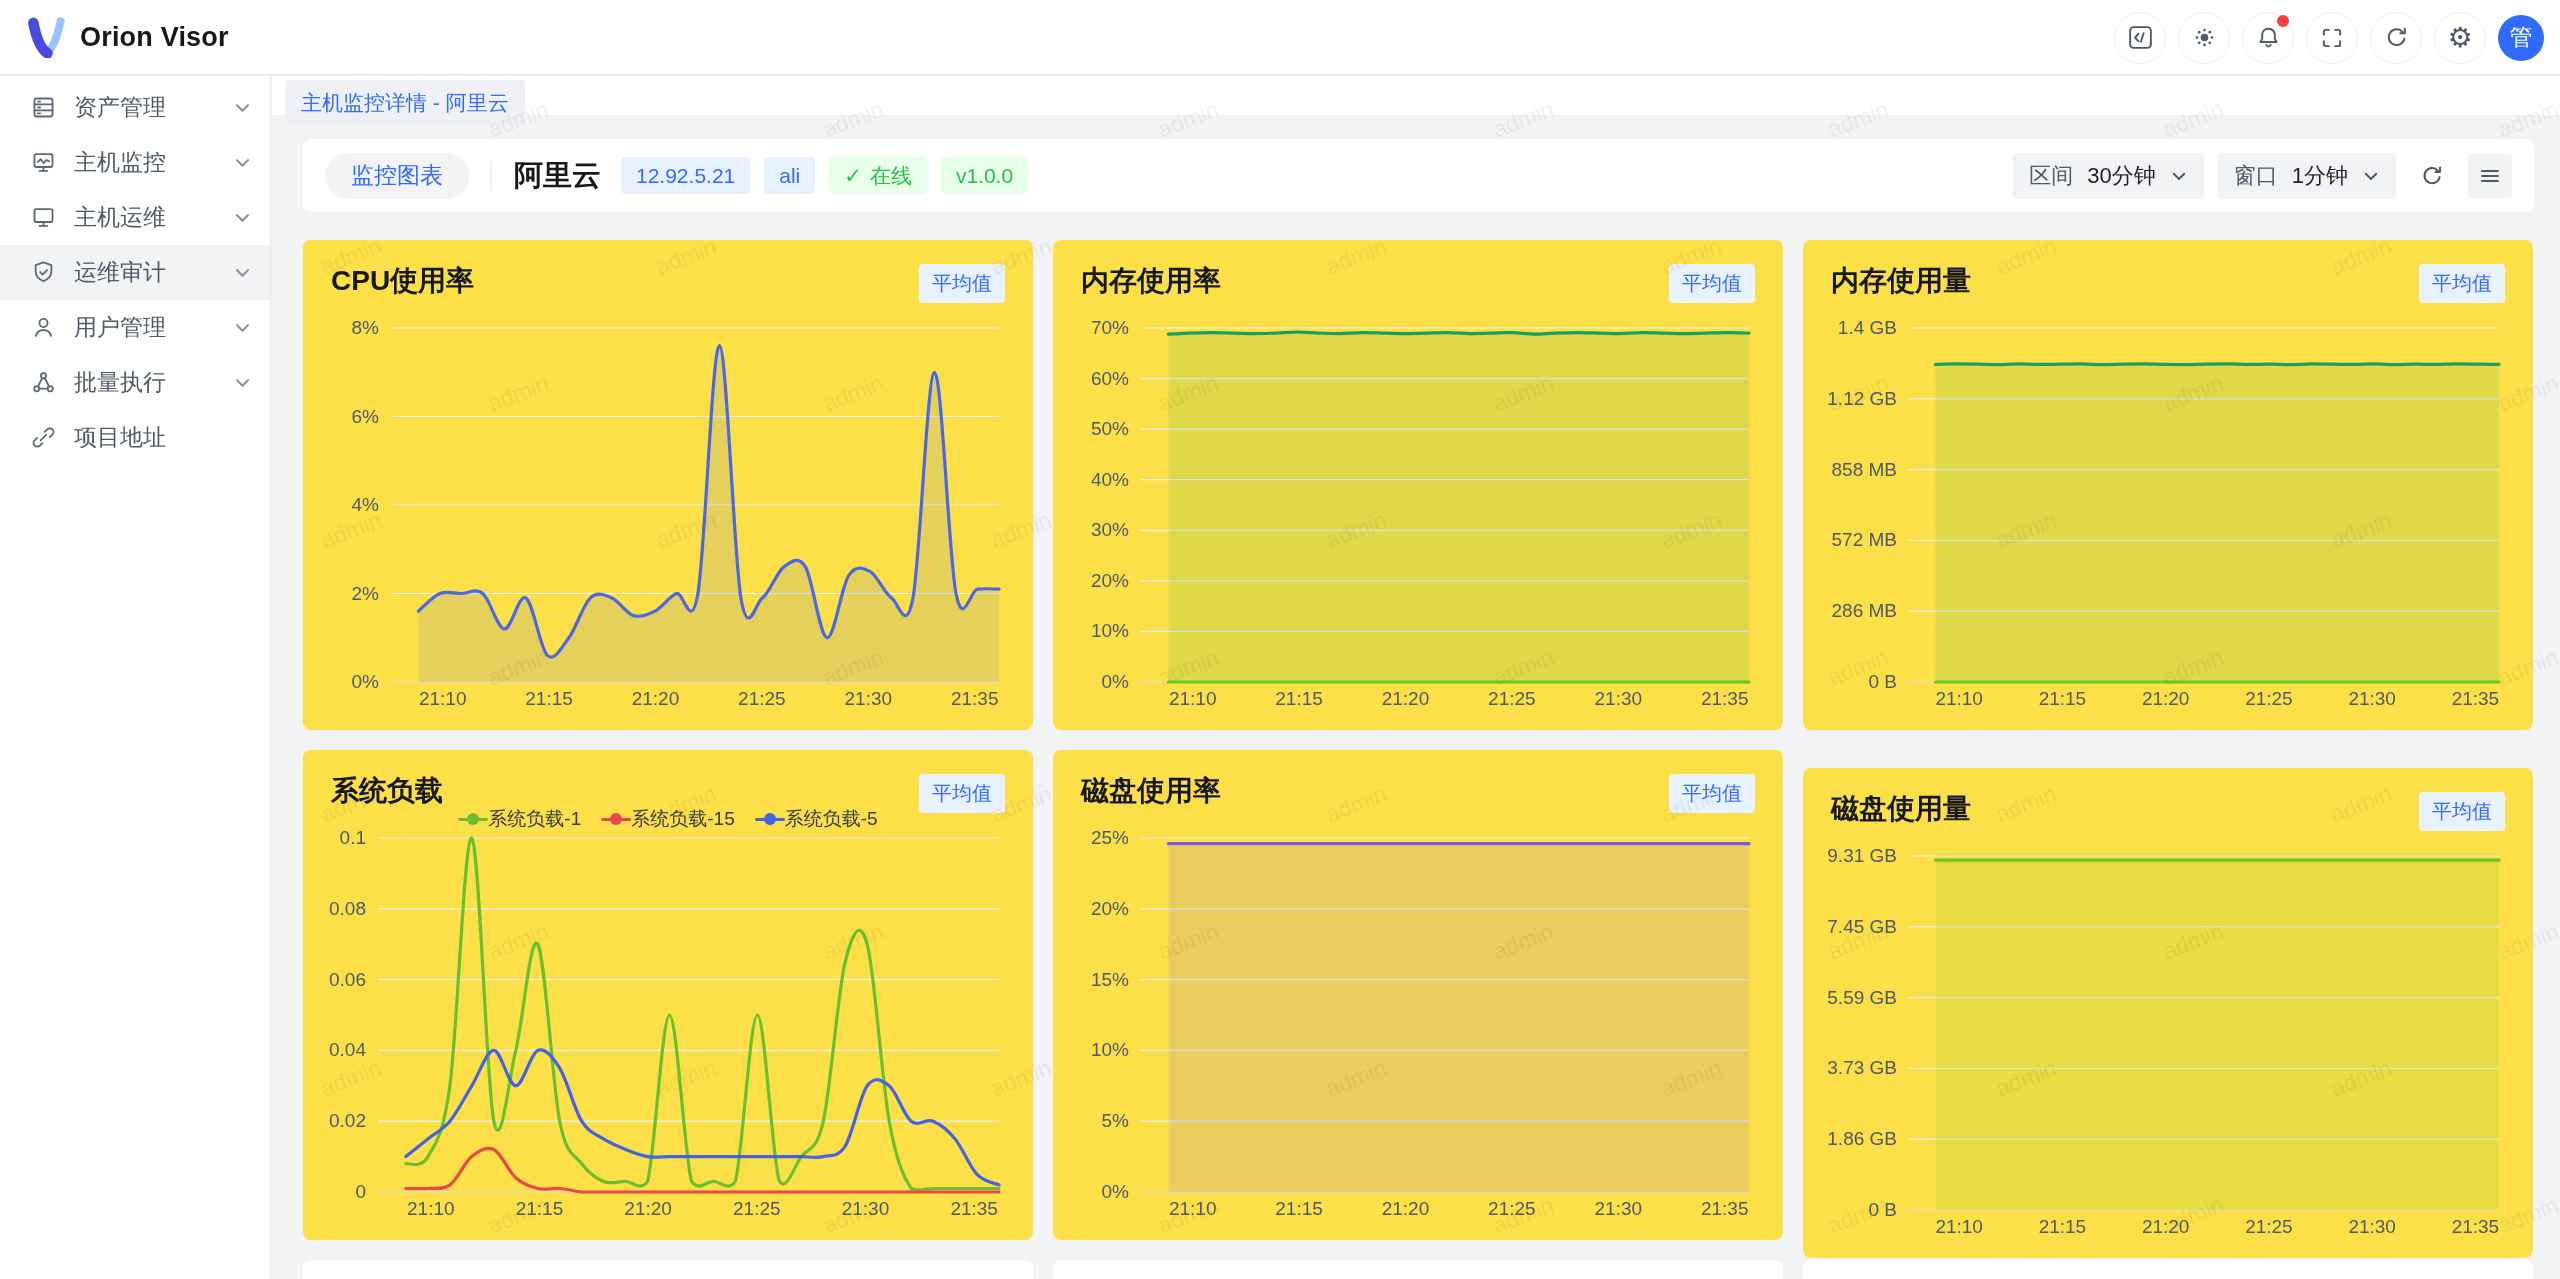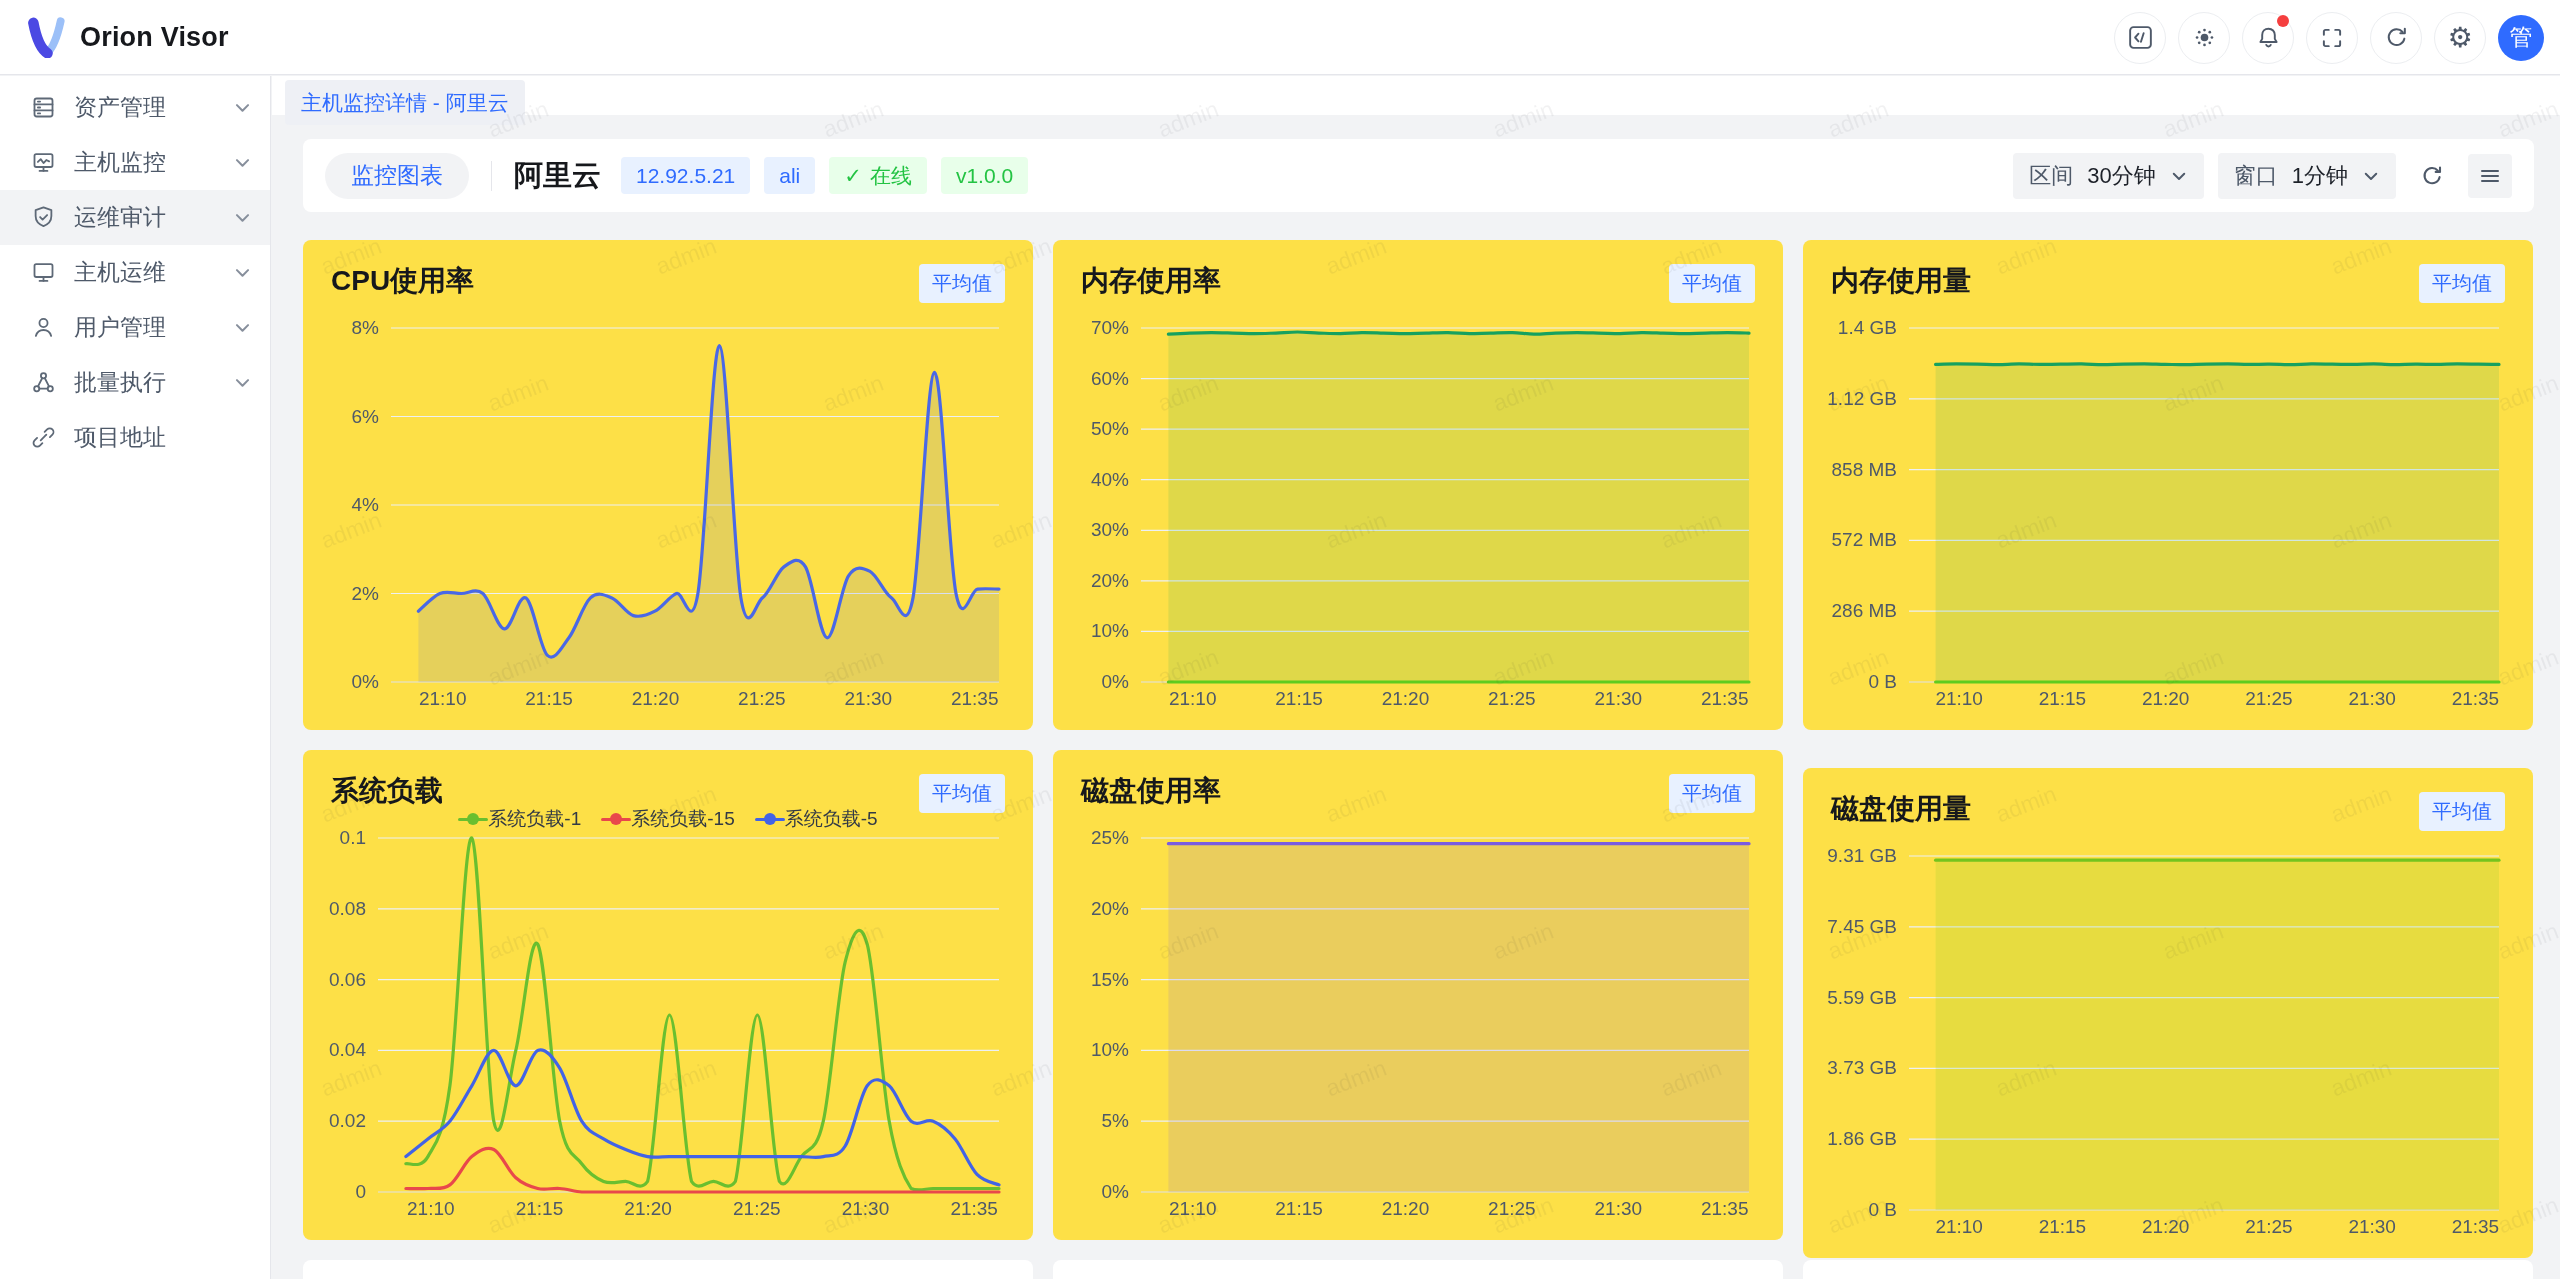--- a/index.html
+++ b/index.html
@@ -154,37 +154,37 @@
       <rect x="4" y="4.5" width="16" height="11.5" rx="1.5"></rect>
         <polyline points="7,11.5 9.5,9 12,12.5 14.5,9.8 17,11"></polyline>
       <line x1="12" y1="16" x2="12" y2="19.5"></line>
         <line x1="8.5" y1="19.5" x2="15.5" y2="19.5"></line>
     </svg>
     <span class="silbl">主机监控</span>
     <svg class="chev" viewBox="0 0 12 12" stroke="currentColor" stroke-width="1.3" fill="none" stroke-linecap="round" stroke-linejoin="round">
         <polyline points="2.5,4.5 6,8 9.5,4.5"></polyline>
       </svg>
   </div>
-  <div class="side-item active">
-    <svg class="si" viewBox="0 0 24 24" stroke="currentColor" stroke-width="1.6" fill="none" stroke-linecap="round" stroke-linejoin="round">
-      <path d="M12 3l7 2.5v5.2c0 4.4-2.9 7.4-7 8.9-4.1-1.5-7-4.5-7-8.9V5.5z"></path>
-        <polyline points="9,11.6 11.2,13.8 15.2,9.8"></polyline>
-    </svg>
-    <span class="silbl">运维审计</span>
-    <svg class="chev" viewBox="0 0 12 12" stroke="currentColor" stroke-width="1.3" fill="none" stroke-linecap="round" stroke-linejoin="round">
-        <polyline points="2.5,4.5 6,8 9.5,4.5"></polyline>
-      </svg>
-  </div>
   <div class="side-item">
     <svg class="si" viewBox="0 0 24 24" stroke="currentColor" stroke-width="1.6" fill="none" stroke-linecap="round" stroke-linejoin="round">
       <rect x="4" y="4.5" width="16" height="11.5" rx="1.5"></rect>
       <line x1="12" y1="16" x2="12" y2="19.5"></line>
         <line x1="8.5" y1="19.5" x2="15.5" y2="19.5"></line>
     </svg>
     <span class="silbl">主机运维</span>
+    <svg class="chev" viewBox="0 0 12 12" stroke="currentColor" stroke-width="1.3" fill="none" stroke-linecap="round" stroke-linejoin="round">
+        <polyline points="2.5,4.5 6,8 9.5,4.5"></polyline>
+      </svg>
+  </div>
+  <div class="side-item active">
+    <svg class="si" viewBox="0 0 24 24" stroke="currentColor" stroke-width="1.6" fill="none" stroke-linecap="round" stroke-linejoin="round">
+      <path d="M12 3l7 2.5v5.2c0 4.4-2.9 7.4-7 8.9-4.1-1.5-7-4.5-7-8.9V5.5z"></path>
+        <polyline points="9,11.6 11.2,13.8 15.2,9.8"></polyline>
+    </svg>
+    <span class="silbl">运维审计</span>
     <svg class="chev" viewBox="0 0 12 12" stroke="currentColor" stroke-width="1.3" fill="none" stroke-linecap="round" stroke-linejoin="round">
         <polyline points="2.5,4.5 6,8 9.5,4.5"></polyline>
       </svg>
   </div>
   <div class="side-item">
     <svg class="si" viewBox="0 0 24 24" stroke="currentColor" stroke-width="1.6" fill="none" stroke-linecap="round">
       <circle cx="12" cy="8" r="3.6"></circle>
         <path d="M5.2 19.5c1-3.6 3.6-5.3 6.8-5.3s5.8 1.7 6.8 5.3"></path>
     </svg>
     <span class="silbl">用户管理</span>

